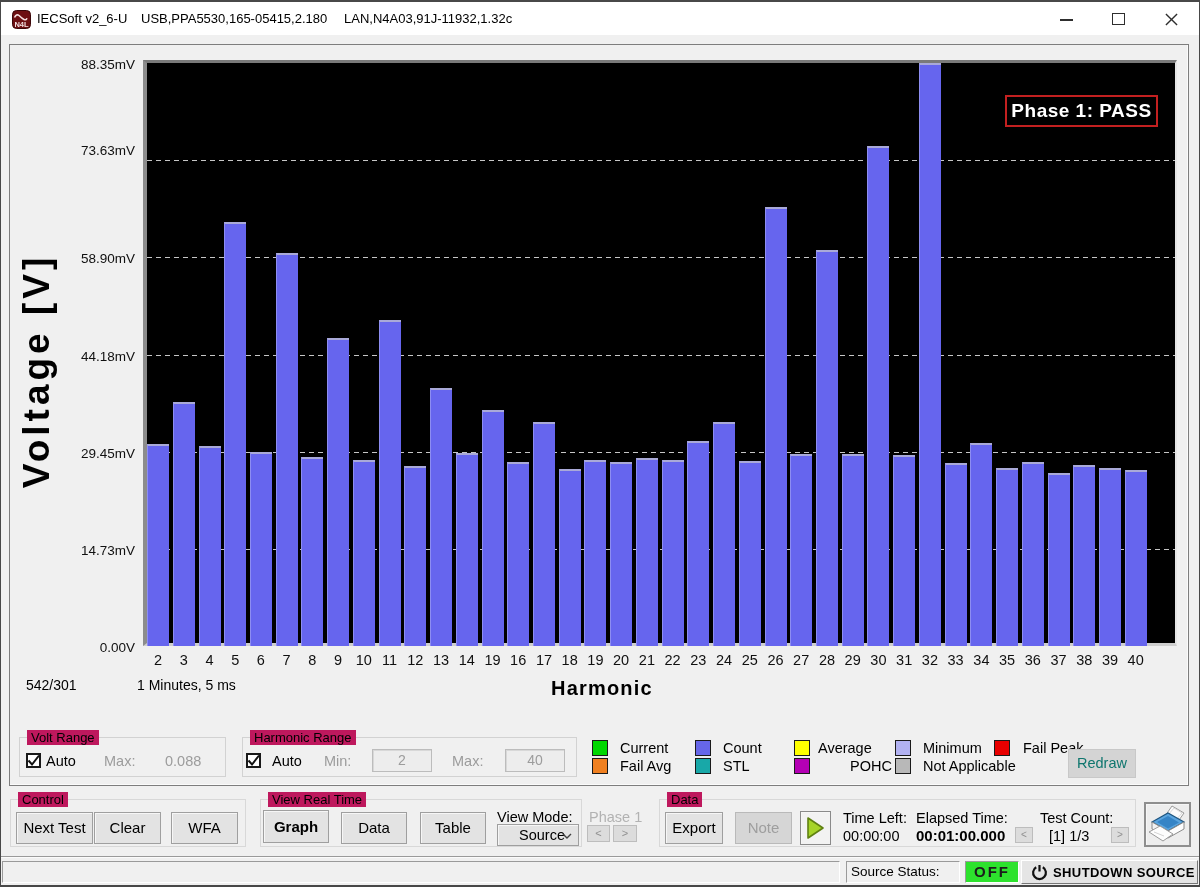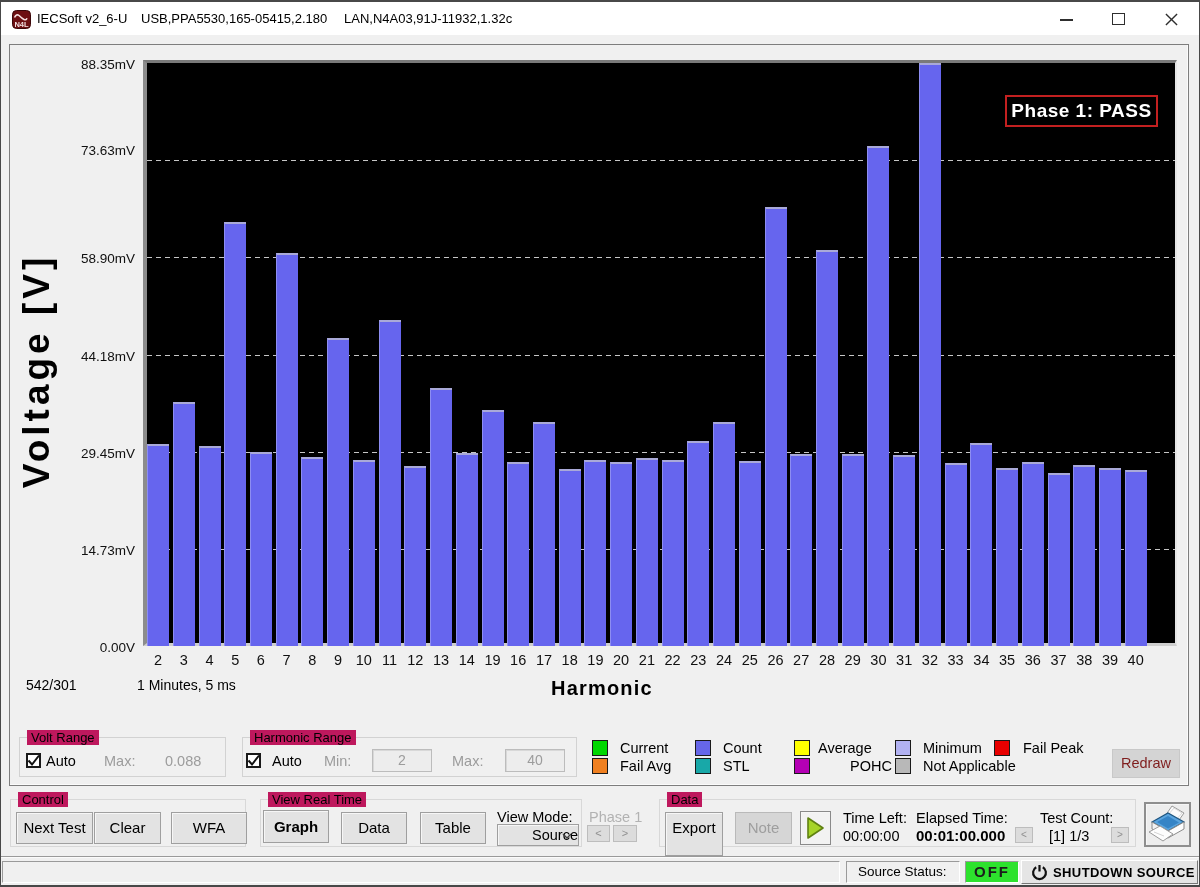--- a/index.html
+++ b/index.html
@@ -186,49 +186,49 @@
 <div class="lgbox" style="left:794px;top:740px;background:#ffff00"></div>
 <div class="lbl14" style="left:818px;top:741px">Average</div>
 <div class="lgbox" style="left:794px;top:758px;background:#b400b4"></div>
 <div class="lbl14" style="left:850px;top:759px">POHC</div>
 <div class="lgbox" style="left:895px;top:740px;background:#b2b2f2"></div>
 <div class="lbl14" style="left:923px;top:741px">Minimum</div>
 <div class="lgbox" style="left:895px;top:758px;background:#b8b8b8"></div>
 <div class="lbl14" style="left:923px;top:759px">Not Applicable</div>
 <div class="lgbox" style="left:994px;top:740px;background:#e80000"></div>
 <div class="lbl14" style="left:1023px;top:741px">Fail Peak</div>
-<div class="btnd" style="left:1112px;top:749px;width:68px;height:29px;line-height:27px;background:#d4d4d4;border:1px solid #c8c8c8;color:#7f1d1d;font-size:14.5px">Redraw</div>
+<div class="btnd" style="left:1068px;top:749px;width:68px;height:29px;line-height:27px;background:#d4d4d4;border:1px solid #c8c8c8;color:#0f766e;font-size:14.5px">Redraw</div>
 
 <div class="gb" style="left:10px;top:799px;width:236px;height:48px;border-color:#d8d8d8">
     <span class="gl">Control</span>
   </div>
 <div class="btn" style="left:16px;top:812px;width:77px;height:32px;line-height:30px">Next Test</div>
 <div class="btn" style="left:94px;top:812px;width:67px;height:32px;line-height:30px">Clear</div>
-<div class="btn" style="left:171px;top:812px;width:76px;height:32px;line-height:30px">WFA</div>
+<div class="btn" style="left:171px;top:812px;width:67px;height:32px;line-height:30px">WFA</div>
 
 <div class="gb" style="left:260px;top:799px;width:322px;height:48px;border-color:#d8d8d8">
     <span class="gl">View Real Time</span>
   </div>
 <div class="btn" style="left:263px;top:810px;width:66px;height:33px;line-height:31px;font-weight:bold">Graph</div>
 <div class="btn" style="left:341px;top:812px;width:66px;height:32px;line-height:30px">Data</div>
 <div class="btn" style="left:420px;top:812px;width:66px;height:32px;line-height:30px">Table</div>
 <div class="lbl14" style="left:497px;top:810px">View Mode:</div>
-<div class="btn" style="left:497px;top:824px;width:82px;height:22px;line-height:20px;text-align:right;padding-left:8px;font-size:14.5px">Source
+<div class="btn" style="left:497px;top:824px;width:82px;height:22px;line-height:20px;text-align:center;padding-left:8px;font-size:14.5px">Source
   <svg class="abs" style="right:6px;top:8px" width="10" height="6" viewBox="0 0 10 6">
       <path d="M1,1 L5,5 L9,1" fill="none" stroke="#404040" stroke-width="1.4"></path>
     </svg>
 </div>
 <div class="lbl14" style="left:589px;top:810px;color:#b2b2b2">Phase 1</div>
 <div class="sbtn" style="left:587px;top:825px;width:23px;height:17px;font-size:11px;line-height:15px">&lt;</div>
 <div class="sbtn" style="left:613px;top:825px;width:24px;height:17px;font-size:11px;line-height:15px">&gt;</div>
 
 <div class="gb" style="left:659px;top:799px;width:477px;height:48px;border-color:#d8d8d8">
     <span class="gl">Data</span>
   </div>
-<div class="btn" style="left:665px;top:812px;width:58px;height:44px;line-height:30px">Export</div>
+<div class="btn" style="left:665px;top:812px;width:58px;height:32px;line-height:30px">Export</div>
 <div class="btnd" style="left:735px;top:812px;width:57px;height:32px;line-height:30px">Note</div>
 <div class="btn" style="left:800px;top:811px;width:31px;height:34px;background:#f2f2f2;border-color:#8a8a8a">
   <svg width="23" height="26" viewBox="0 0 23 26" style="margin-top:3px">
       <path d="M4,3 L19,13 L4,23 Z" fill="#a6d428" stroke="#5f8012" stroke-width="1.6" stroke-linejoin="round"></path>
     </svg>
 </div>
 <div class="lbl14" style="left:843px;top:811px">Time Left:</div>
 <div class="lbl14" style="left:843px;top:829px">00:00:00</div>
 <div class="lbl14" style="left:916px;top:811px">Elapsed Time:</div>
 <div class="lbl14" style="left:916px;top:828px;font-weight:bold;font-size:15px">00:01:00.000</div>
@@ -246,21 +246,21 @@
     <polygon points="5,17 21,26 21,33 5,24" fill="#f2f2f2" stroke="#8a8a8a" stroke-width="1"></polygon>
     <polygon points="21,26 37,17 37,24 21,33" fill="#fdfdfd" stroke="#8a8a8a" stroke-width="1"></polygon>
     <polygon points="2,27 13,21 26,29 16,36" fill="#fdfdfd" stroke="#9a9a9a" stroke-width="1"></polygon>
     <line x1="7" y1="27" x2="17" y2="31" stroke="#c8c8c8" stroke-width="0.8"></line>
   </svg>
 </div>
 
 <div class="abs" style="left:0;top:856px;width:1200px;height:1px;background:#9a9a9a"></div>
 <div class="abs" style="left:0;top:857px;width:1200px;height:1px;background:#fbfbfb"></div>
 <div class="sp" style="left:2px;top:861px;width:838px;height:22px"></div>
-<div class="sp" style="left:846px;top:861px;width:114px;height:22px;font-size:13.5px;line-height:20px;padding-left:11px">Source Status:</div>
+<div class="sp" style="left:846px;top:861px;width:114px;height:22px;font-size:13.5px;line-height:20px;padding-left:4px">Source Status:</div>
 <div class="sp" style="left:965px;top:861px;width:54px;height:22px;background:#2de22d;text-align:center;font-size:15px;font-weight:bold;line-height:20px;letter-spacing:2px;color:#1c1c1c">OFF</div>
 <div class="abs" style="left:1021px;top:860px;width:177px;height:24px;background:#e5e5e5;border:1px solid;border-color:#ffffff #777 #777 #ffffff">
   <svg class="abs" style="left:9px;top:3px" width="17" height="17" viewBox="0 0 17 17">
     <path d="M5.2,3.2 A6.4,6.4 0 1 0 11.8,3.2" fill="none" stroke="#111" stroke-width="2.2"></path>
     <line x1="8.5" y1="1" x2="8.5" y2="7.5" stroke="#111" stroke-width="2.2"></line>
   </svg>
   <span class="abs" style="left:31px;top:4px;font-size:13px;font-weight:bold;letter-spacing:0.4px;white-space:nowrap">SHUTDOWN SOURCE</span>
 </div>
 <div class="winframe"></div>
 

